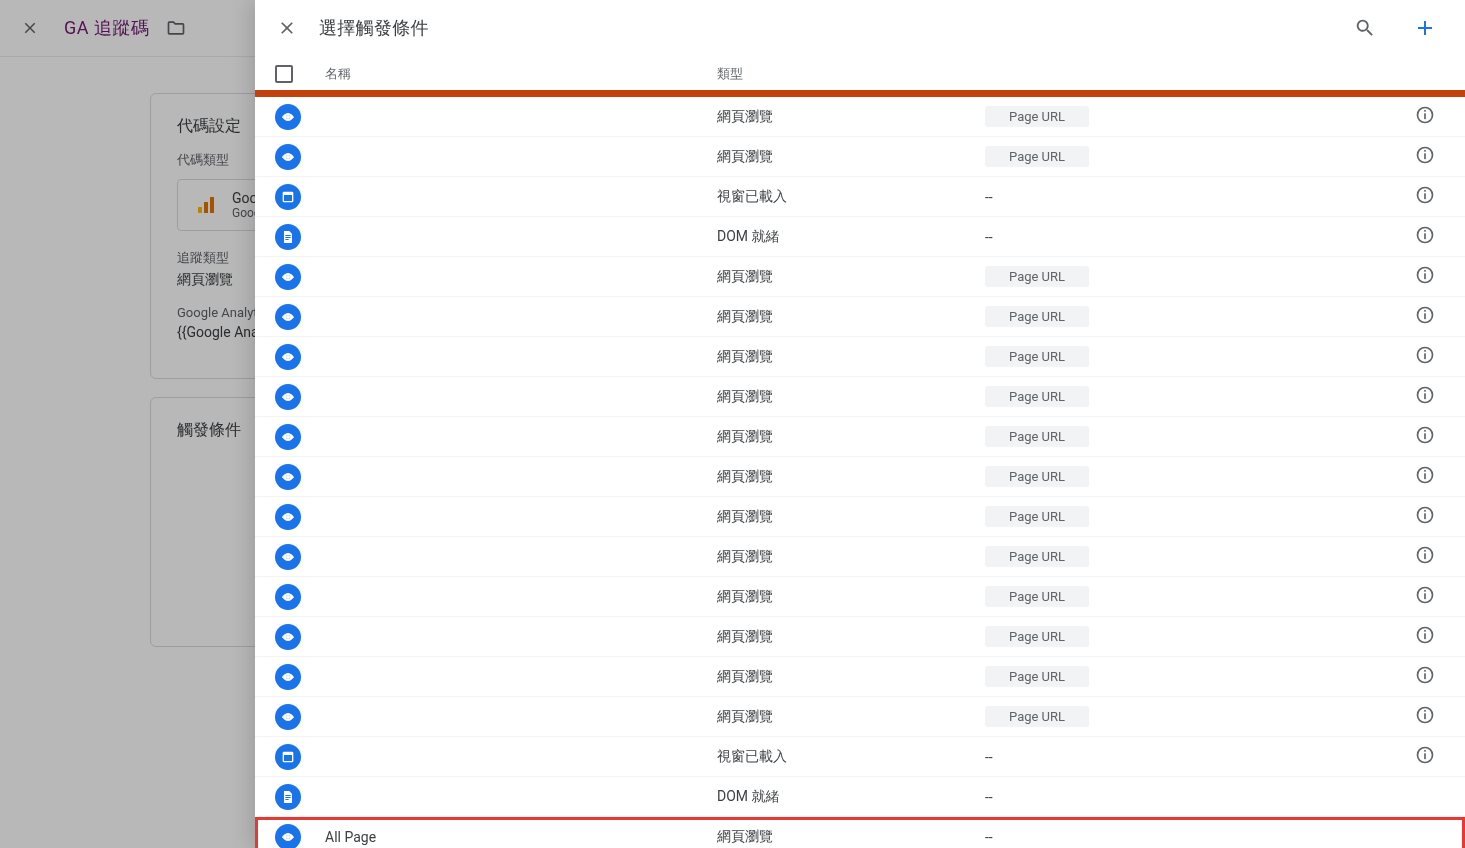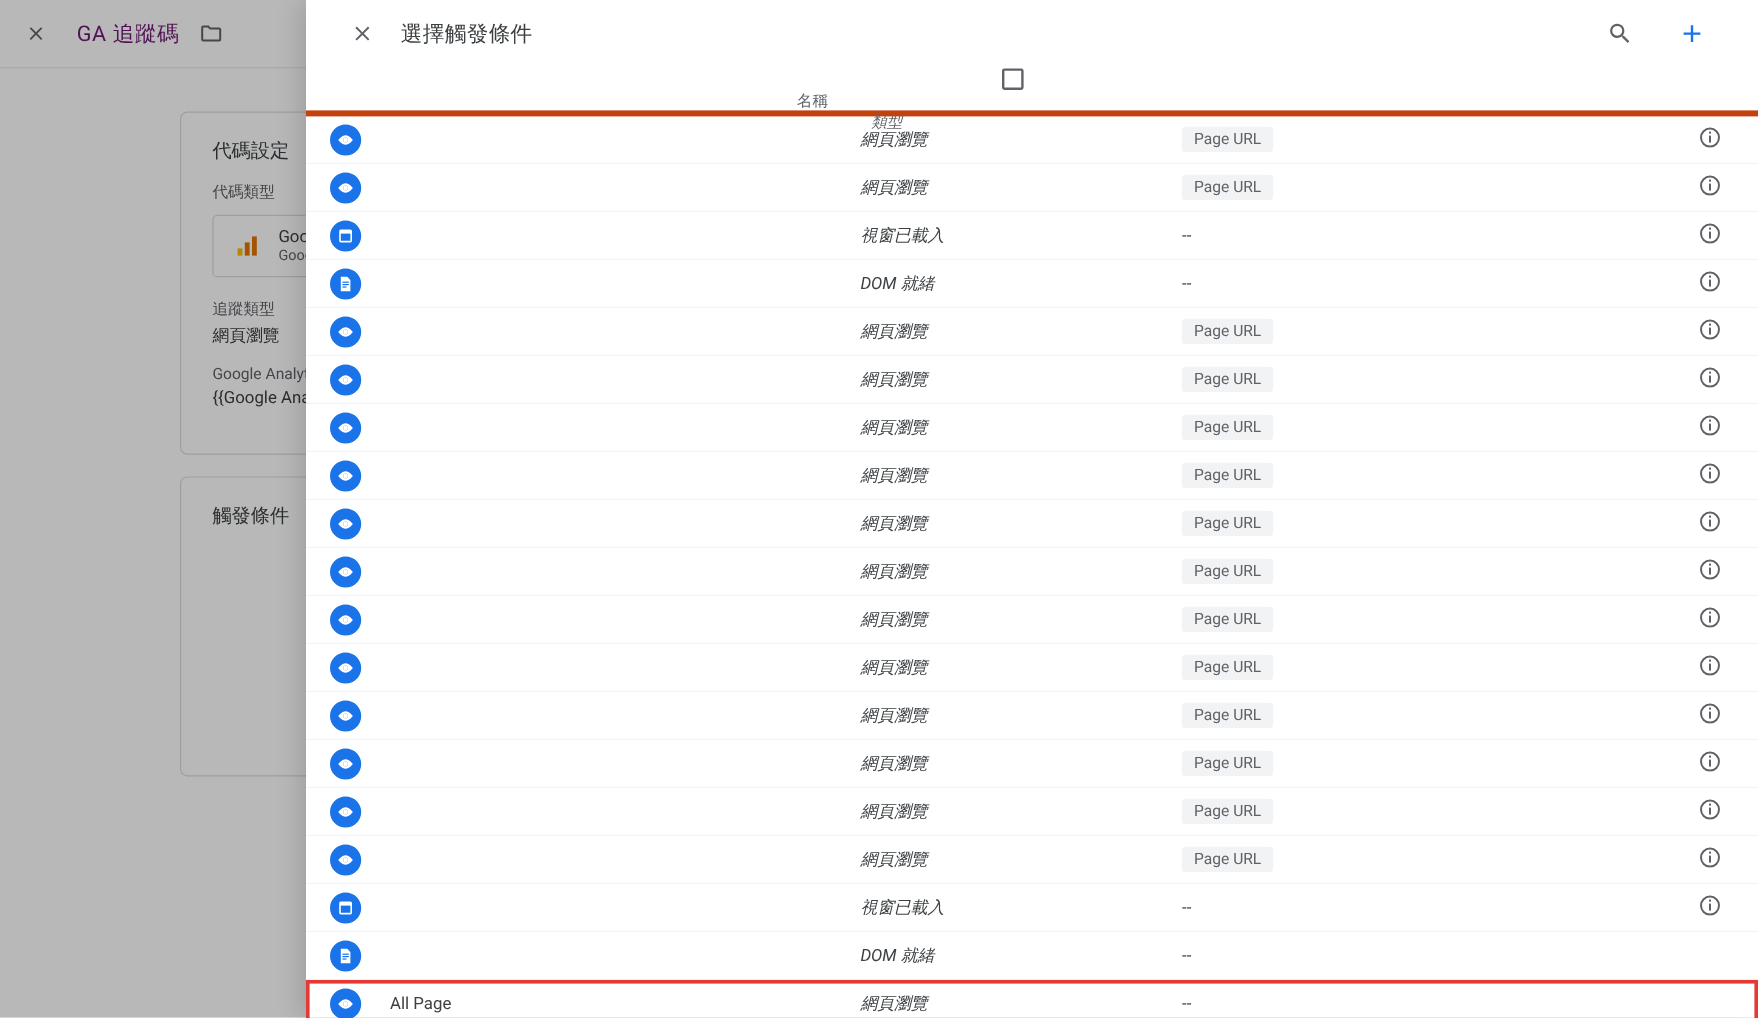--- a/index.html
+++ b/index.html
@@ -69,49 +69,48 @@
       left: 255px;
       background: #fff;
       display: flex;
       flex-direction: column;
       box-shadow: -4px 0 20px rgba(0,0,0,0.15);
     }
     .dlg-header {
       height: 57px;
       display: flex;
       align-items: center;
-      padding: 0 35px;
+      padding: 0 20px;
       gap: 20px;
       border-bottom: 1px solid transparent;
     }
     .dlg-close { width:24px; height:24px; display:flex; align-items:center; justify-content:center; cursor:pointer; }
     .dlg-title { font-size: 18px; color:#3c4043; flex: 1; font-weight: 400; letter-spacing:.3px; }
     .dlg-search, .dlg-add { width:40px; height:40px; display:flex; align-items:center; justify-content:center; cursor:pointer; border-radius:50%; }
     .dlg-add svg { color:#1a73e8; }
 
     .dlg-thead {
       display: flex;
       align-items: center;
       height: 40px;
       padding: 0 20px 0 20px;
-      border-bottom: 5px solid #c2410c;
+      border-bottom: 7px solid #c2410c;
       color:#5f6368;
       font-size: 13px;
       gap: 0;
-      flex-direction: column;
     }
     .col-check { width: 50px; display:flex; align-items:center; }
     .checkbox {
       width: 18px; height: 18px;
       border: 2px solid #5f6368;
       border-radius: 2px;
       background: #fff;
     }
     .col-name { width: 392px; }
-    .col-type { width: 268px; font-style: italic; }
+    .col-type { width: 268px; }
     .col-filter { flex: 1; }
     .col-info { width: 40px; display:flex; align-items:center; justify-content:center; }
 
     .dlg-rows { flex:1; overflow-y:auto; }
     .row {
       display: flex;
       align-items: center;
       height: 40px;
       padding: 0 20px;
       border-bottom: 1px solid #f1f3f4;
@@ -124,21 +123,21 @@
       width: 26px; height:26px; border-radius:50%;
       background:#1a73e8;
       display:flex; align-items:center; justify-content:center;
     }
     .trigger-icon svg { width:16px; height:16px; }
     .filter-pill {
       display:inline-block;
       background:#f1f3f4;
       color:#5f6368;
       font-size:13px;
-      padding: 3px 10px;
+      padding: 3px 24px;
       border-radius: 3px;
     }
     .info-icon { color:#5f6368; cursor:pointer; }
     .highlighted { outline: 3px solid #e53935; outline-offset: -3px; }
   </style>
 </head>
 <body>
 
 <div class="bg-layer">
   <div class="bg-top">

